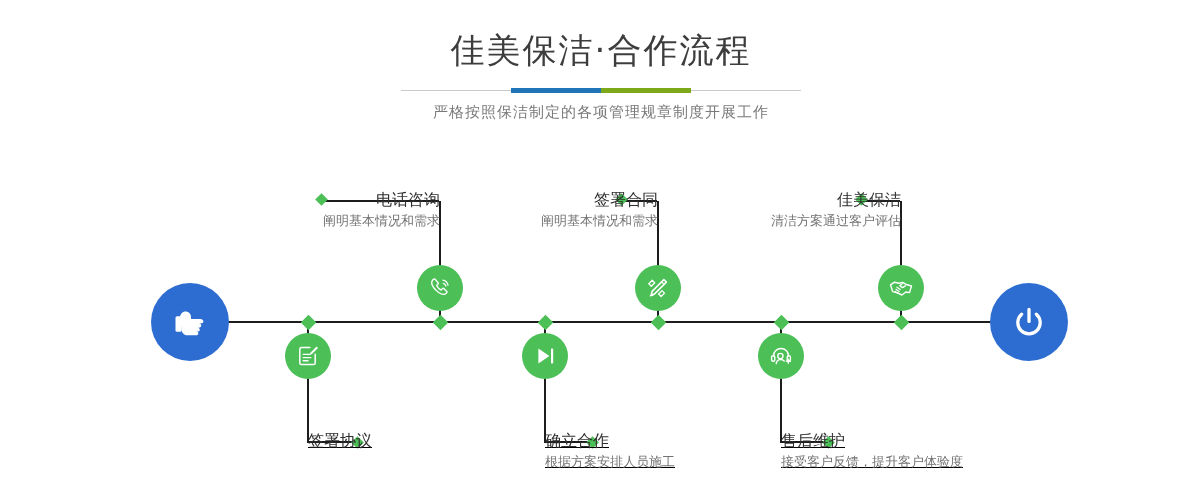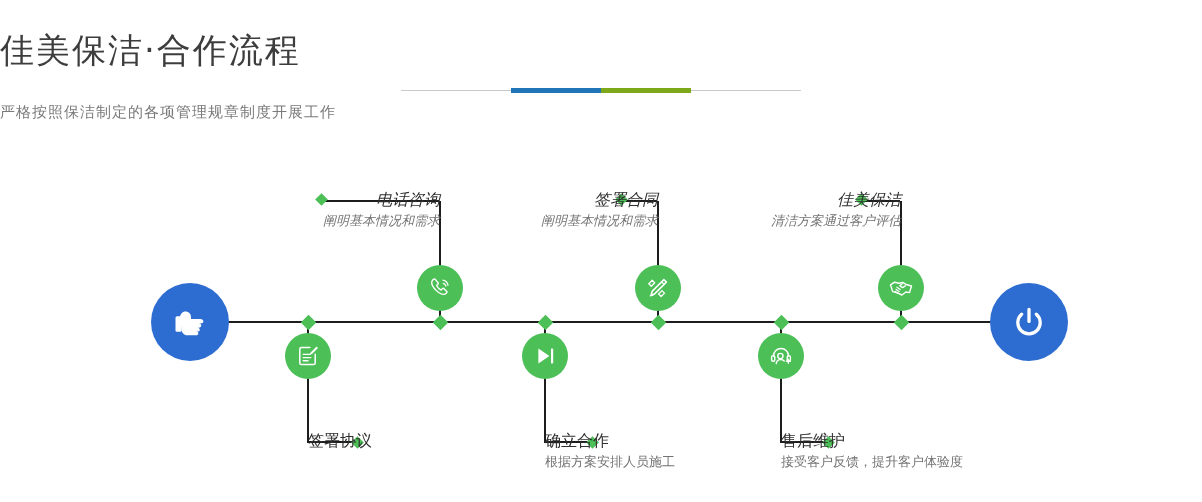--- a/index.html
+++ b/index.html
@@ -18,20 +18,21 @@
     overflow: hidden;
     background: #ffffff;
   }
 
   
   .header {
     position: absolute;
     left: 0;
     top: 28px;
     width: 1202px;
+    text-align: center;
   }
   .title {
     font-size: 34px;
     line-height: 44px;
     color: #3d3d3d;
     letter-spacing: 2px;
     font-weight: 400;
   }
   .divider {
     position: relative;
@@ -176,26 +177,26 @@
     line-height: 20px;
     color: #737373;
   }
   .label.right-align { text-align: right; }
   .label.left-align  { text-align: left; }
 
   
   .node.up .label {
     right: 0;
     top: -133px;
-    font-style: italic;
   }
   
   .node.down .label {
     left: 0;
     top: 108px;
+    text-decoration: underline;
   }
 
   svg { display: block; }
 </style>
 </head>
 <body>
 
 <div id="page">
 
   <div class="header">

